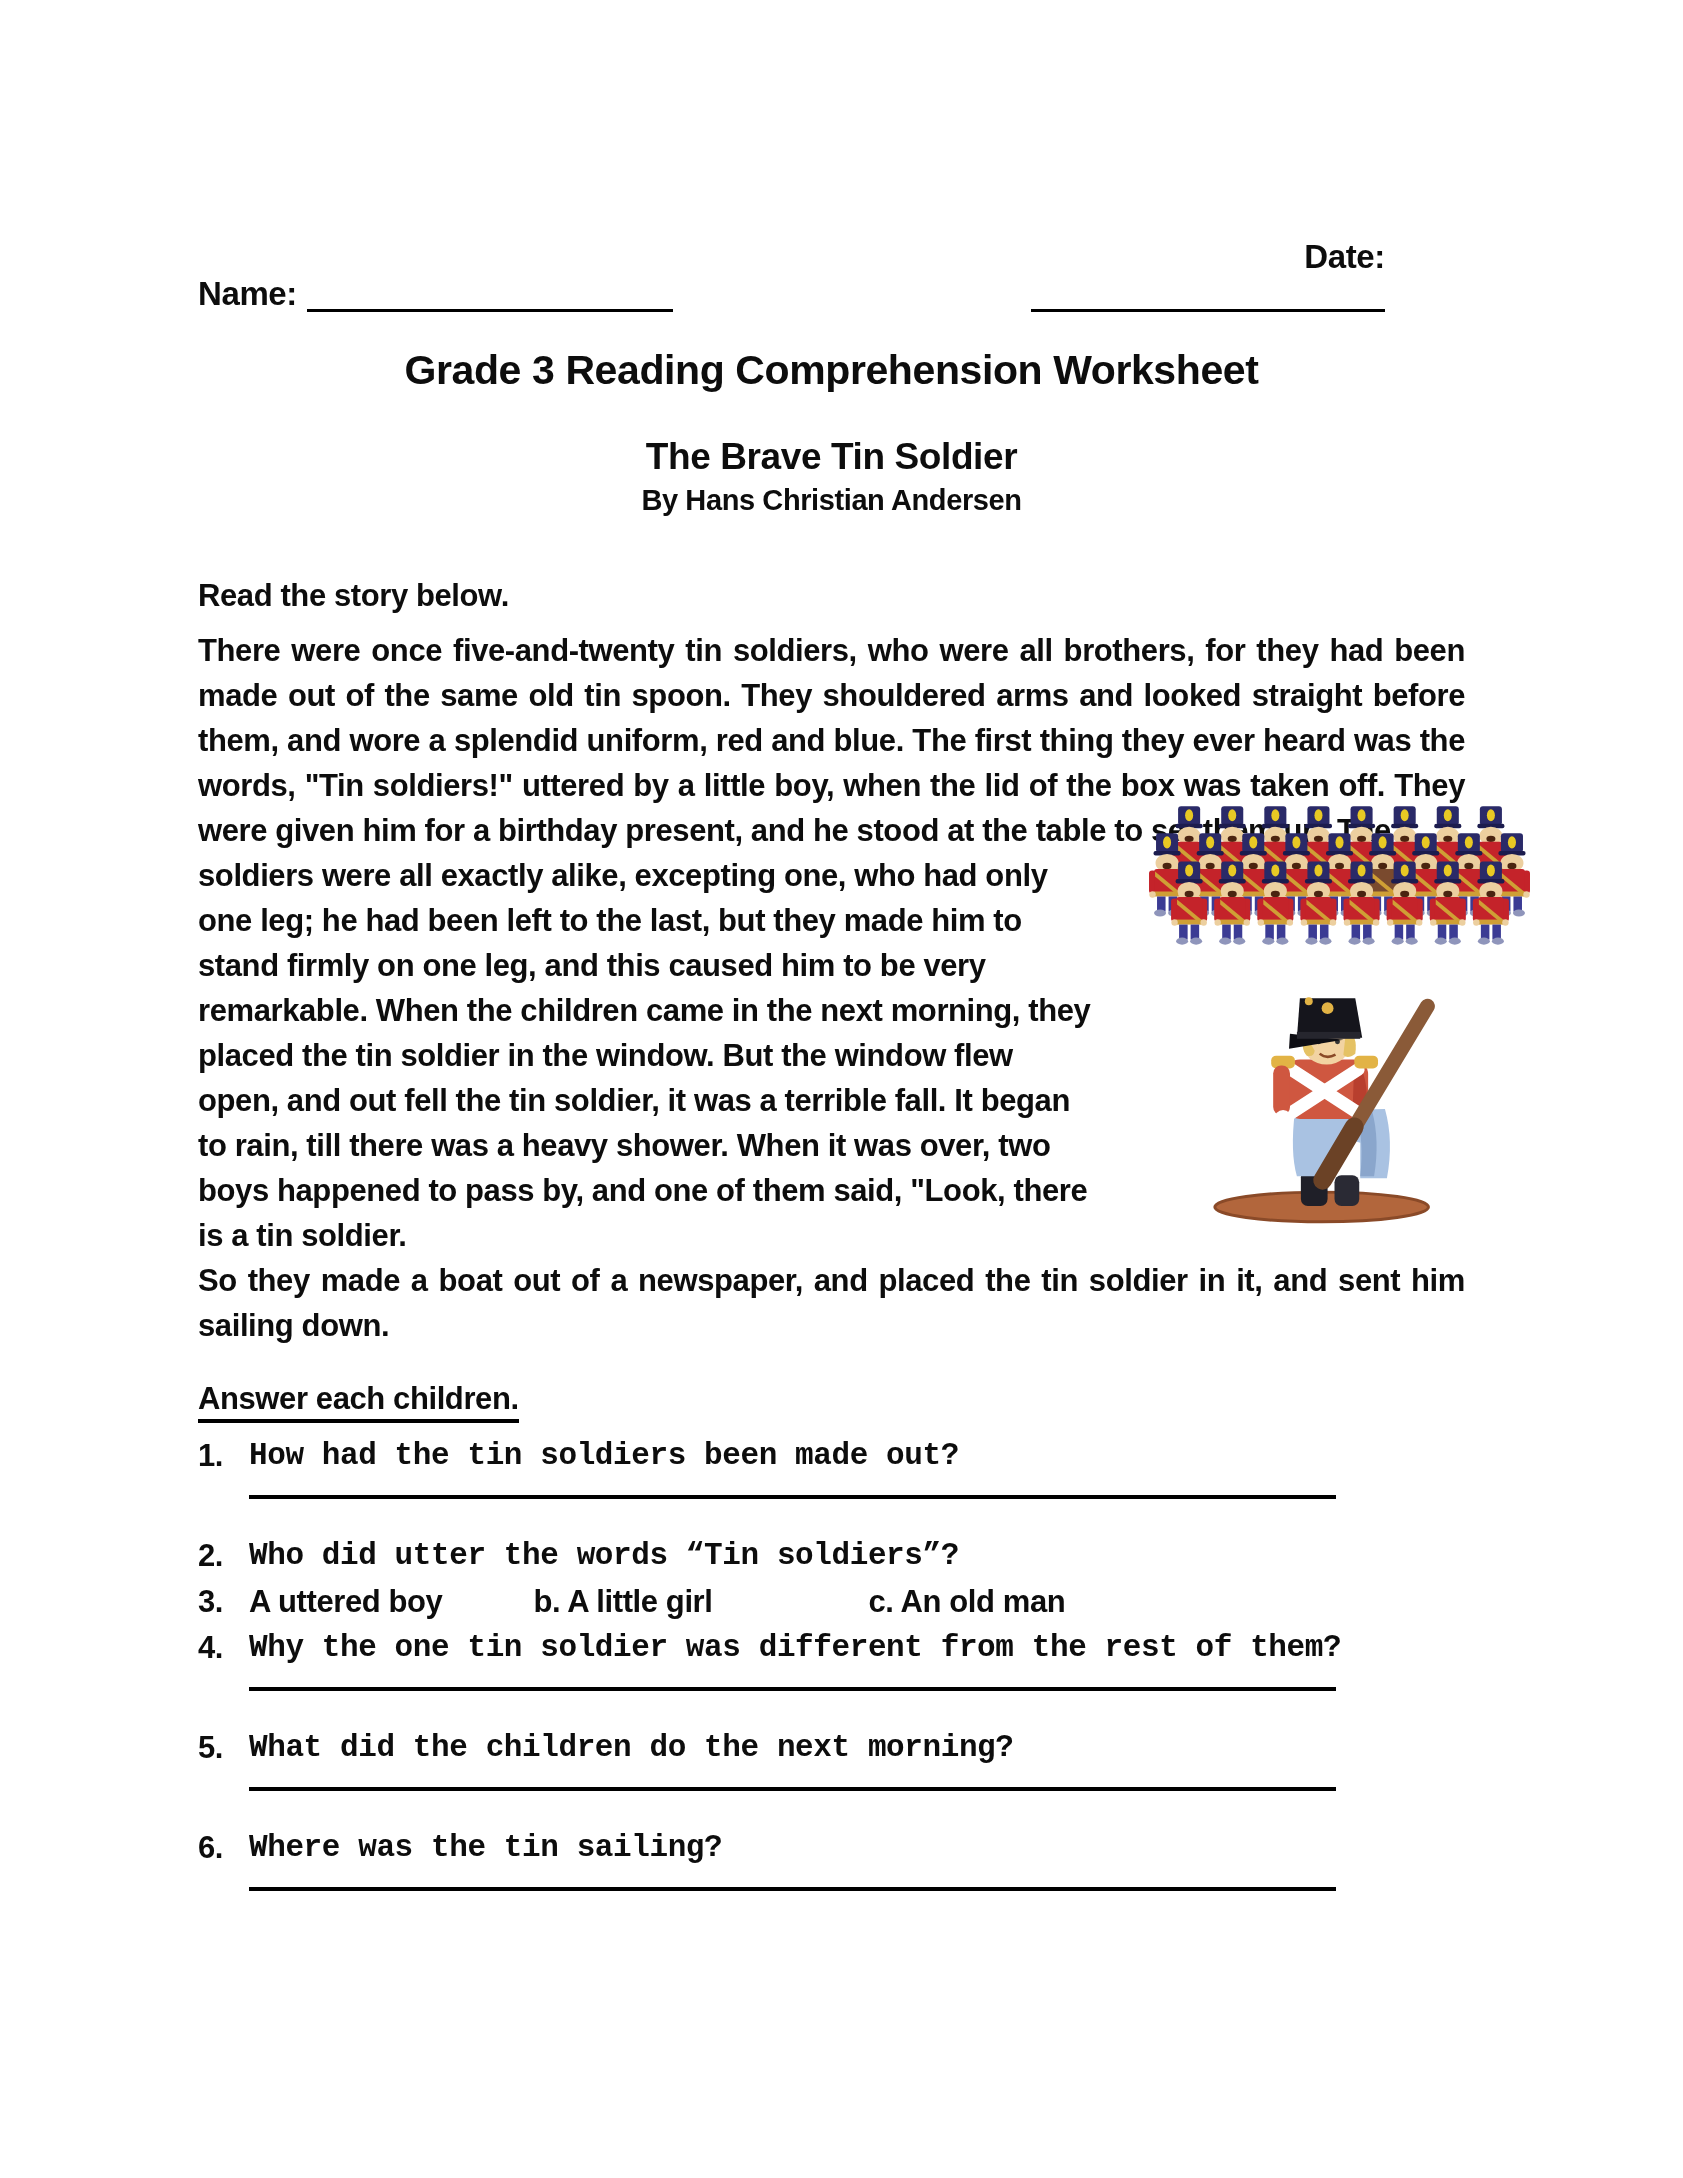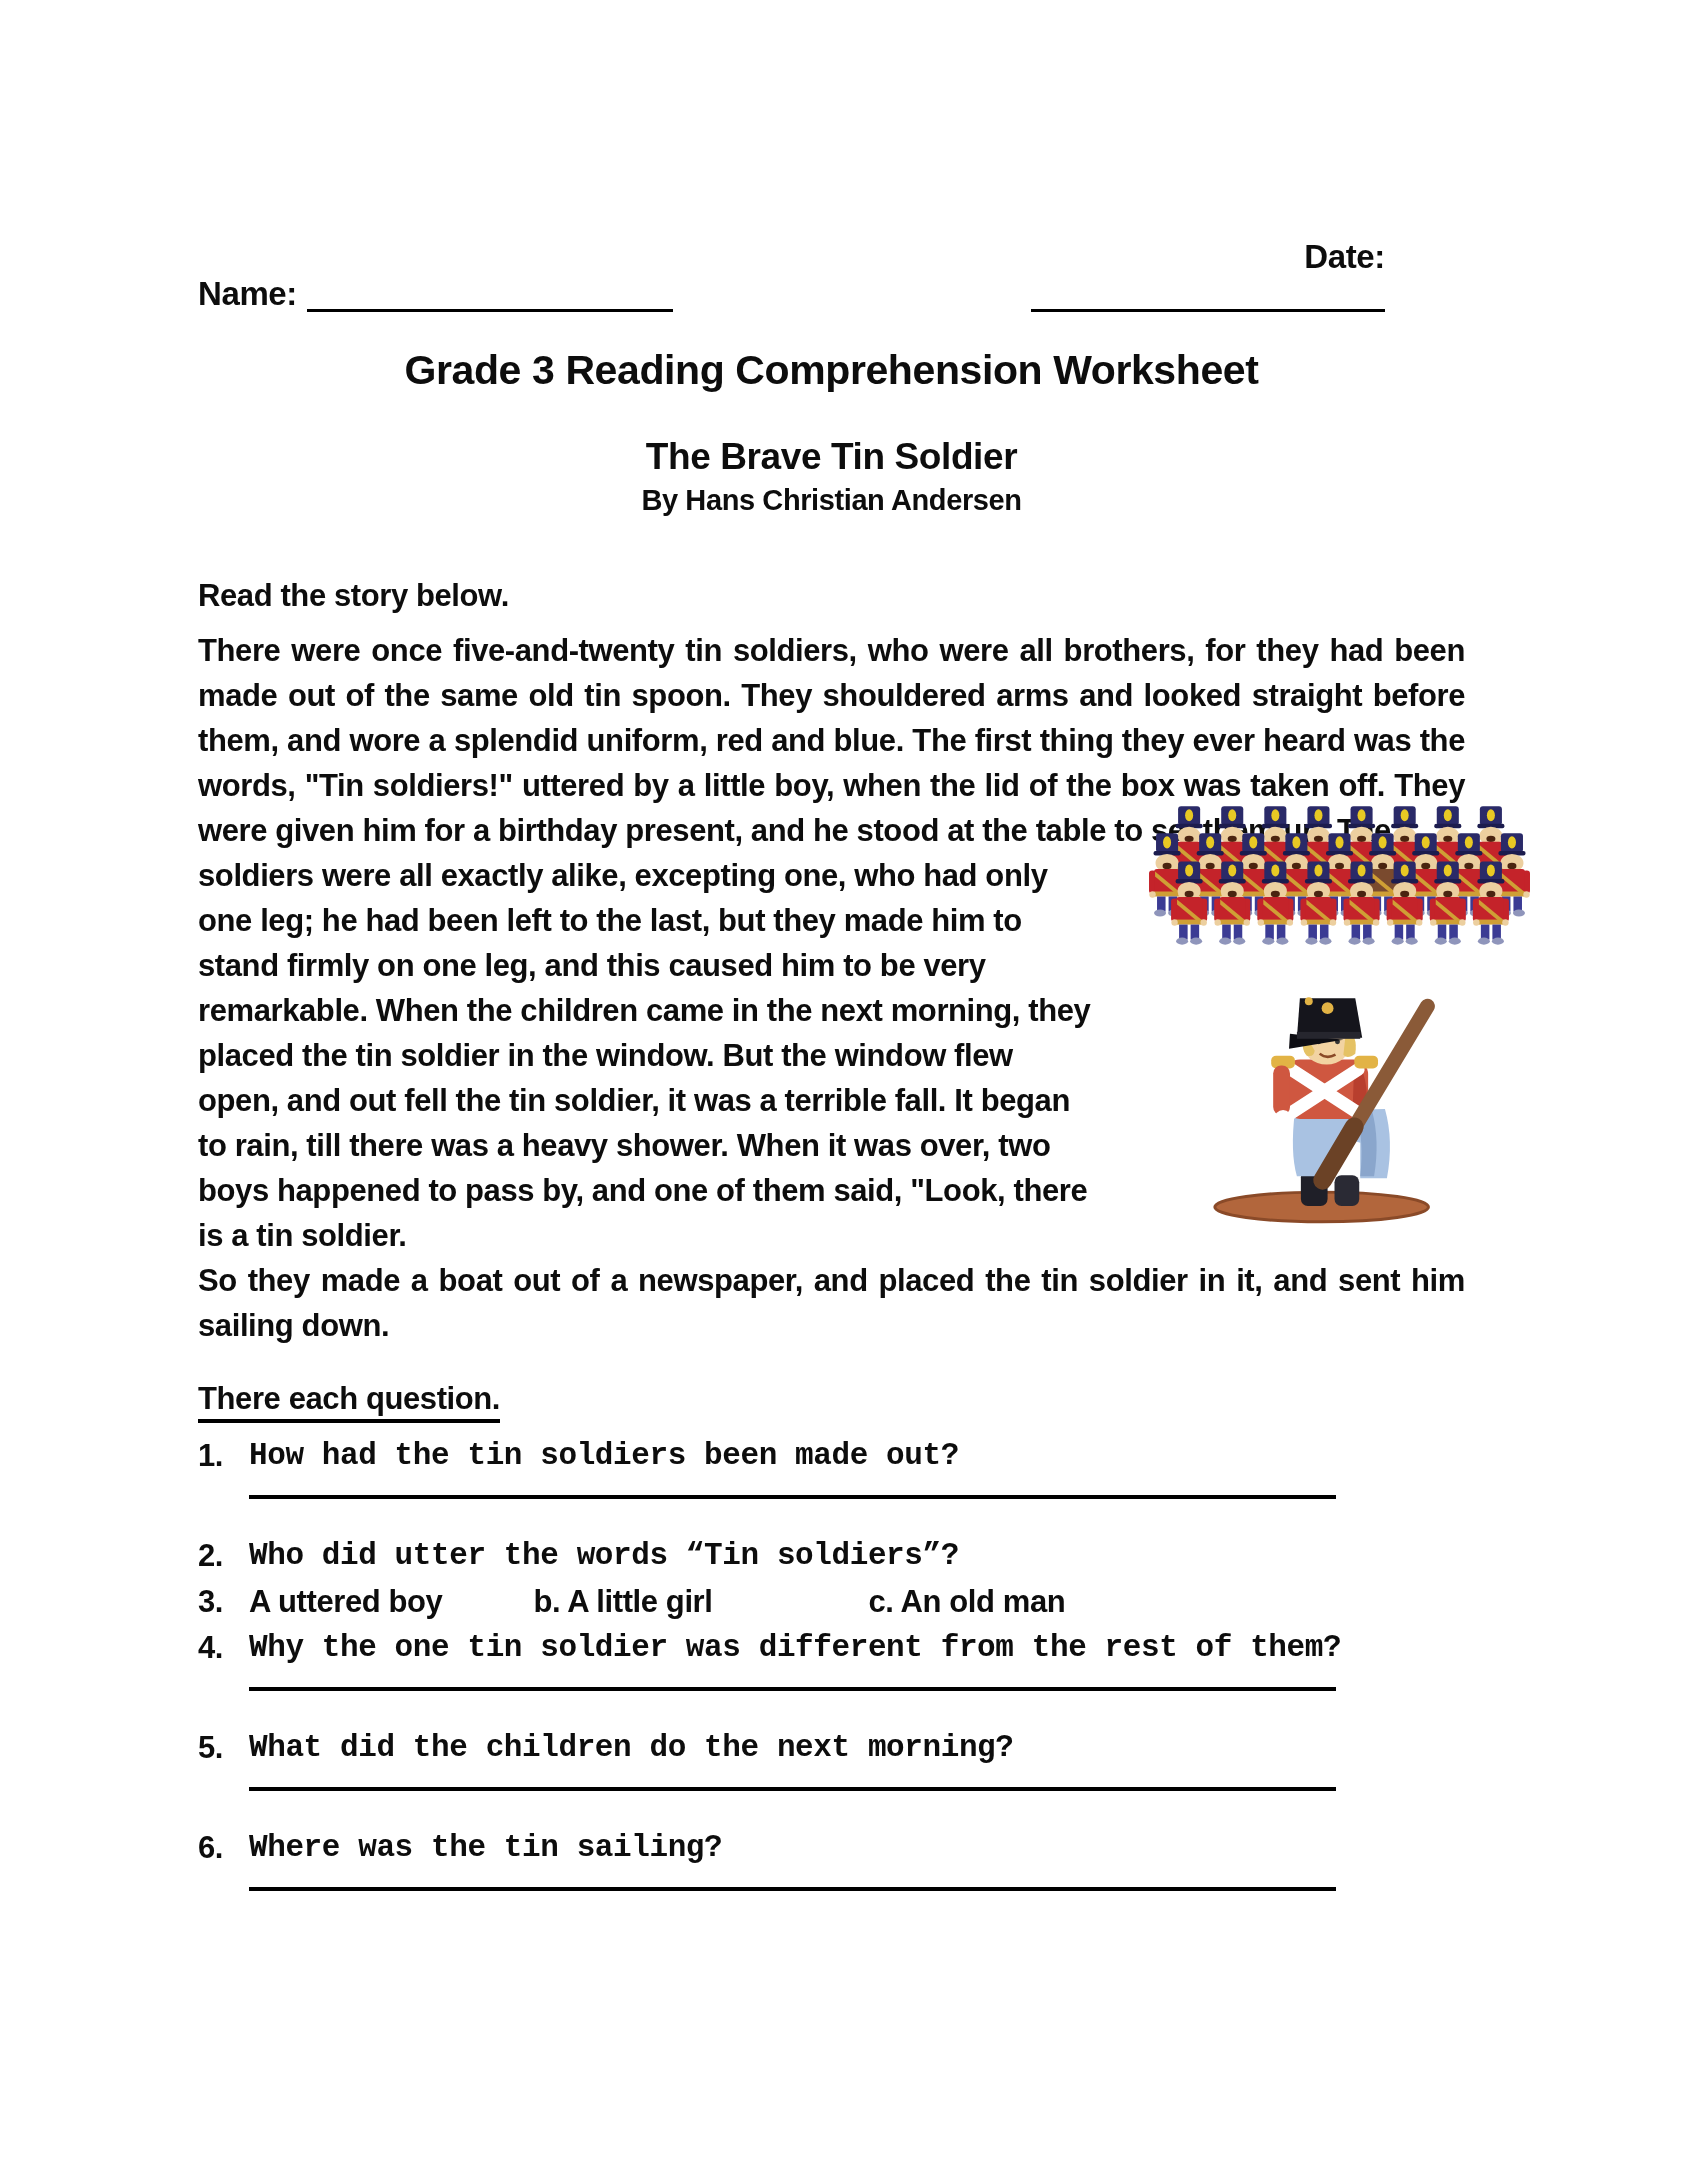--- a/index.html
+++ b/index.html
@@ -171,21 +171,21 @@
         <path d="M103 2 h56 l7 40 h-66 z" fill="#15151c"></path>
         <path d="M93 38 l54 6 l-55 9 z" fill="#0e0e14"></path>
         <rect x="100" y="36" width="64" height="7" fill="#26262e"></rect>
         <circle cx="131" cy="12" r="6" fill="#e2b345"></circle>
         <circle cx="112" cy="5" r="4" fill="#e2b345"></circle>
       </svg>
     </div>
   </div>
 
   <div class="q-heading">
-    <span>There each question.</span>
+    <span>Answer each children.</span>
   </div>
 
   <div class="q-row q-first">
     <span class="q-num">1.</span>
     <span class="q-text">How had the tin soldiers been made out?</span>
   </div>
   <div class="ans-line"></div>
 
   <div class="q-row">
     <span class="q-num">2.</span>

